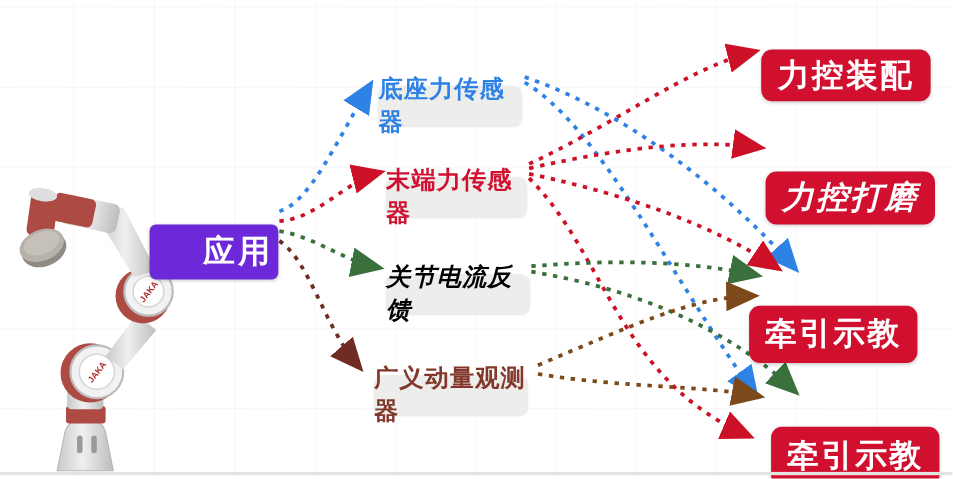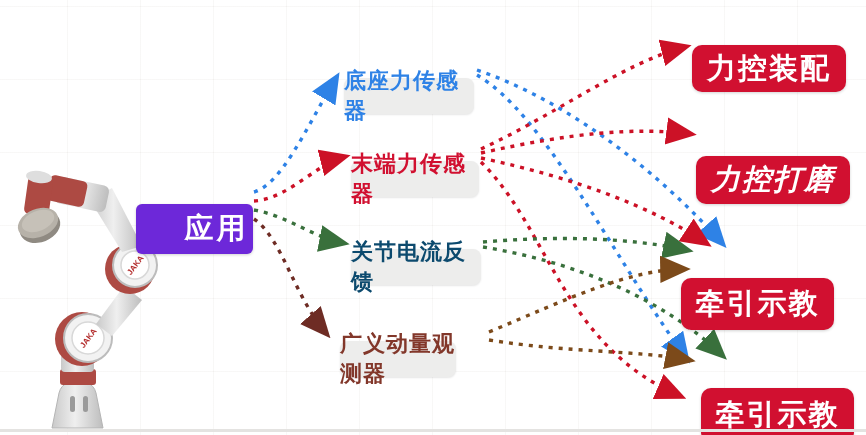--- a/index.html
+++ b/index.html
@@ -22,22 +22,22 @@
     background:#6d28d9;color:#ffffff;font-size:29px;font-weight:bold;letter-spacing:3px;
     box-shadow:0 1px 3px rgba(0,0,0,0.18);
     padding-left:44px;
   }
   .src-node{
     background:#ededec;border-radius:8px;font-weight:bold;font-size:22px;
     box-shadow:0 1px 2px rgba(0,0,0,0.10);letter-spacing:1px;
   }
   .src-0{left:344px;top:54px;width:130px;height:36px;color:#2e82e6;}
   .src-1{left:351px;top:137px;width:128px;height:36px;color:#d11030;}
-  .src-2{left:351px;top:225px;width:130px;height:36px;color:#0c4a6e;}
-  .src-3{left:340px;top:317px;width:116px;height:36px;color:#82372a;}
+  .src-2{left:351px;top:225px;width:130px;height:36px;color:#000000;font-style:italic;}
+  .src-3{left:340px;top:317px;width:140px;height:36px;color:#82372a;}
   .app-box{
     background:#d11030;color:#ffffff;border-radius:10px;font-weight:bold;font-size:29px;
     letter-spacing:2px;box-shadow:0 1px 3px rgba(0,0,0,0.18);
   }
   .dst-0{left:692px;top:21px;width:154px;height:47px;}
   .dst-1{left:696px;top:132px;width:154px;height:48px;font-style:italic;}
   .dst-2{left:681px;top:254px;width:153px;height:52px;}
   .dst-3{left:701px;top:364px;width:153px;height:54px;}
   .edges{position:absolute;left:0;top:0;}
   .edge{fill:none;stroke-width:3.4px;stroke-dasharray:4 6;}

